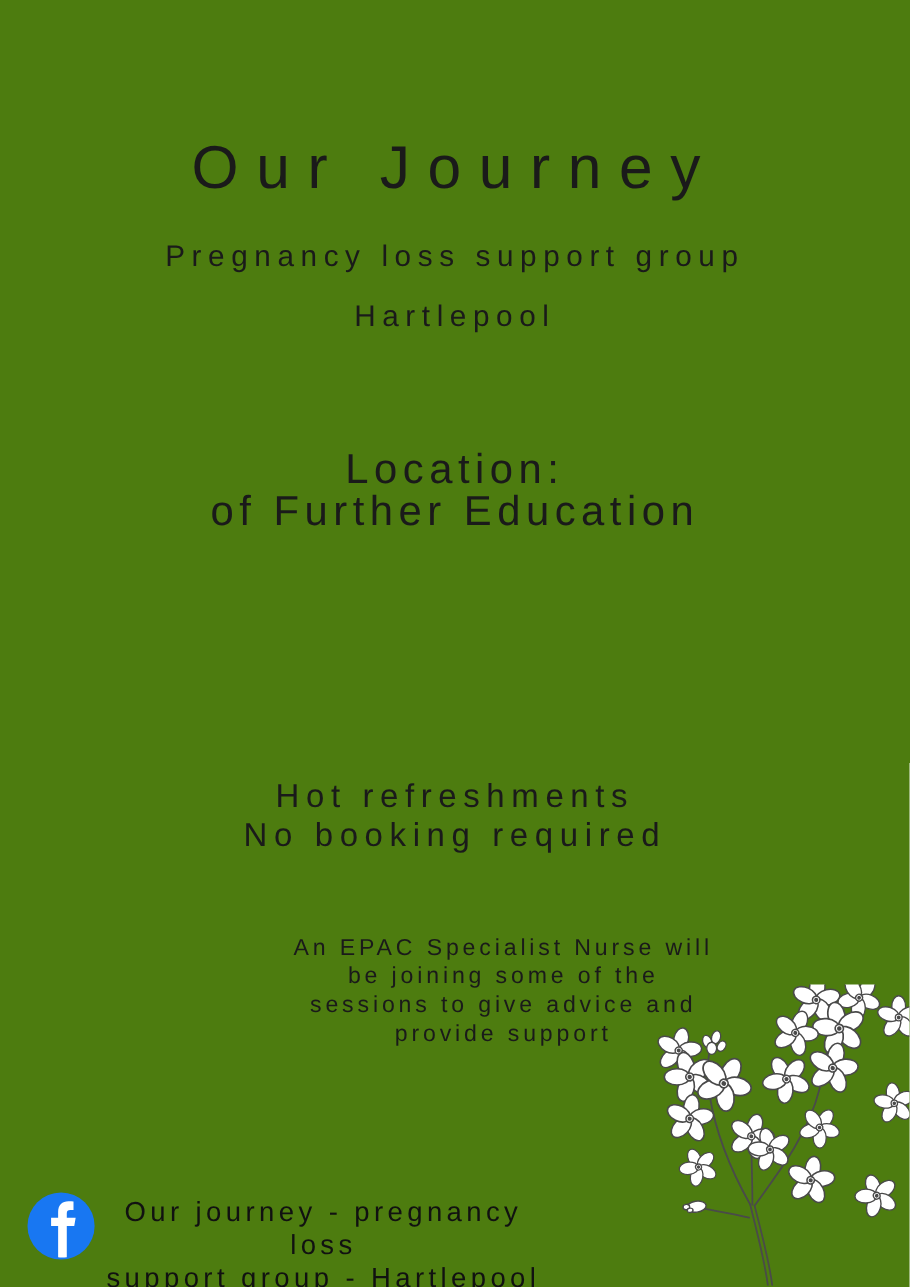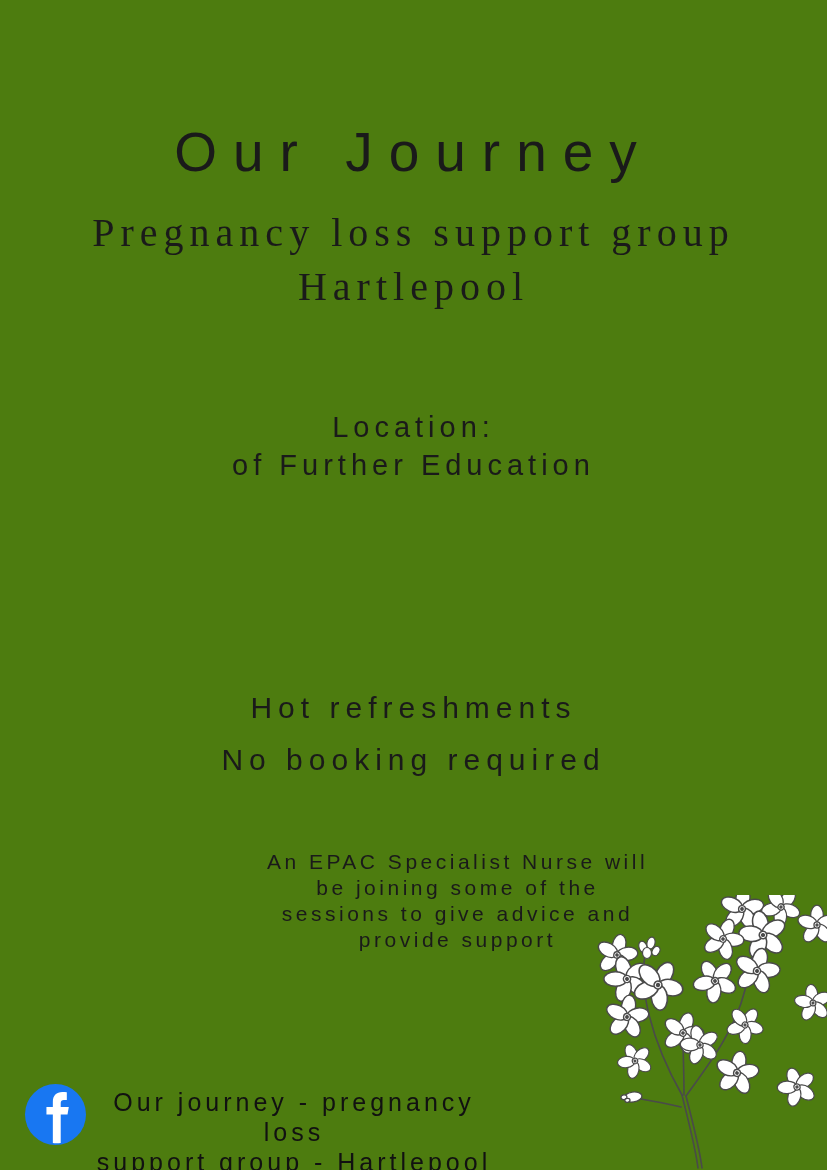--- a/index.html
+++ b/index.html
@@ -23,45 +23,44 @@
     text-align: center;
   }
   .title {
     top: 120px;
     font-size: 55px;
     letter-spacing: 16px;
     font-weight: 500;
   }
   .subtitle {
     top: 206px;
-    font-size: 40px;
+    font-size: 27px;
     letter-spacing: 6px;
     line-height: 54px;
     font-weight: 500;
-    font-family: Liberation Serif, serif;
   }
   .schedule {
     top: 331px;
     font-size: 30px;
     letter-spacing: 6px;
   }
   .location-block {
     top: 408px;
-    font-size: 29px;
+    font-size: 38px;
     letter-spacing: 5px;
     line-height: 38px;
   }
   .time-block {
     top: 556px;
     font-size: 29px;
     letter-spacing: 4px;
     line-height: 38px;
   }
   .refreshments {
-    top: 691px;
+    top: 708px;
     font-size: 30px;
     letter-spacing: 6px;
   }
   .booking {
     top: 743px;
     font-size: 30px;
     letter-spacing: 6px;
   }
   .note-block {
     top: 849px;

